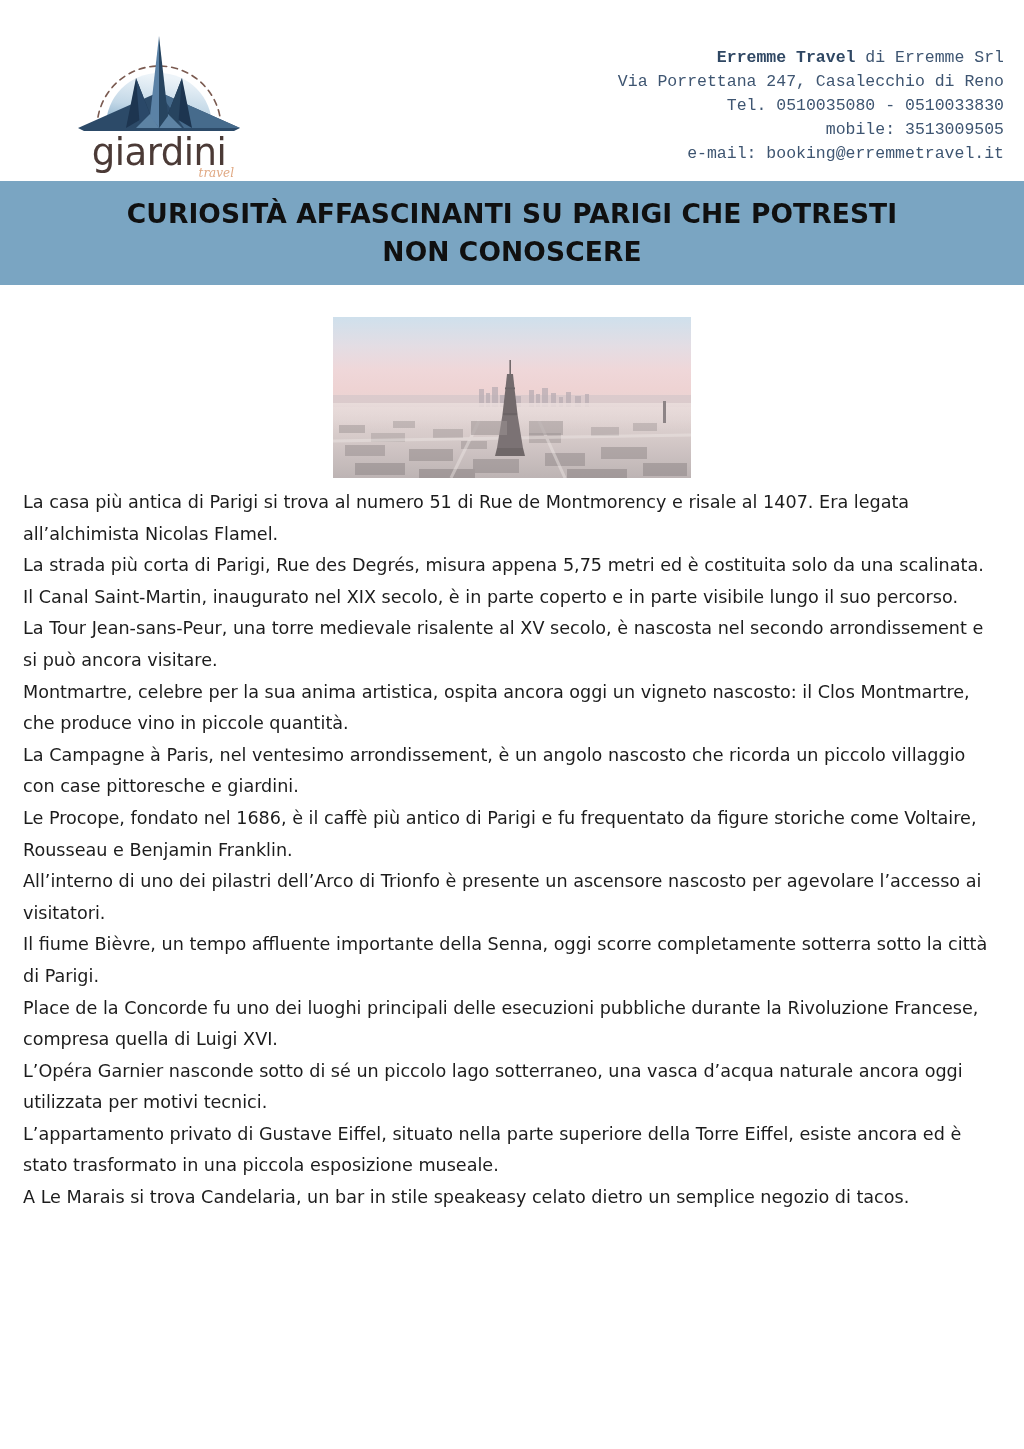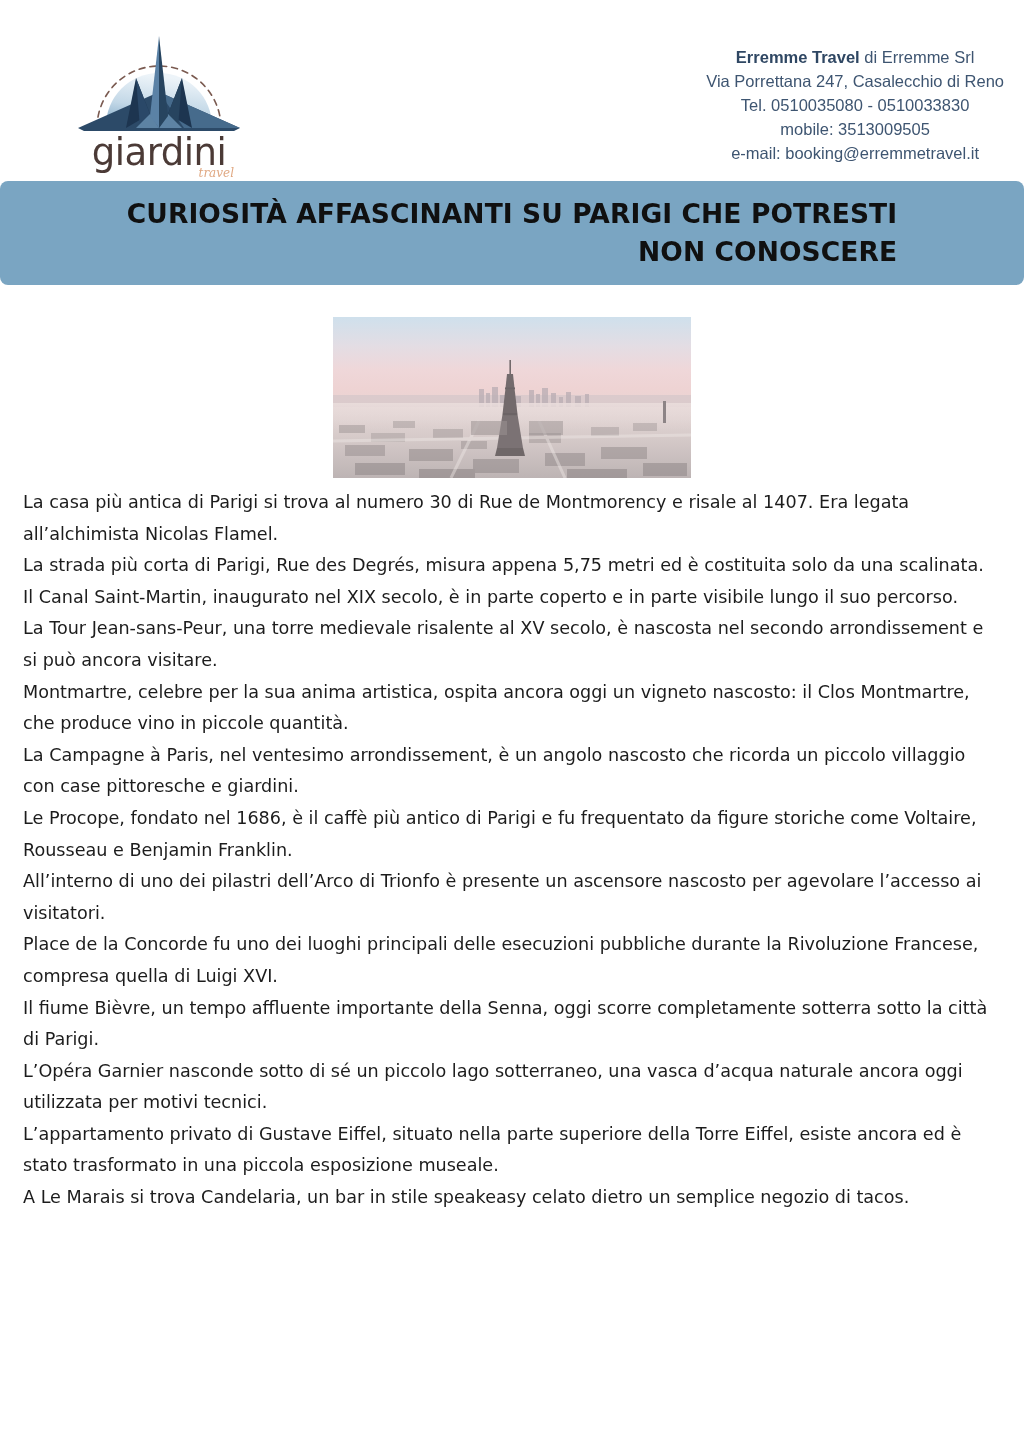--- a/index.html
+++ b/index.html
@@ -58,54 +58,53 @@
     text-align: right;
     padding-right: 20px;
     margin-top: -4px;
     line-height: 1;
   }
 
   .contact-block {
     position: absolute;
     right: 20px;
     top: 46px;
-    text-align: center;
+    text-align: right;
     color: #3e5571;
     font-size: 16.5px;
     line-height: 1.45;
-    font-family: Liberation Sans, sans-serif;
+    font-family: Liberation Mono, monospace;
   }
   .contact-block .line { white-space: nowrap; display: block; }
   .contact-block .company-name { font-weight: bold; color: #2f4763; }
 
   
   .title-banner {
     position: absolute;
     left: 0;
     top: 181px;
     width: 1024px;
     height: 104px;
     background: #7aa5c2;
     display: flex;
     align-items: center;
     justify-content: center;
     box-sizing: border-box;
-    border-radius: 8px;
   }
   .title-text {
     font-family: "DejaVu Sans", sans-serif;
     font-weight: bold;
     font-size: 26.5px;
     color: #101010;
     text-align: center;
     line-height: 1.42;
     letter-spacing: 0.1px;
     padding: 0 20px;
   }
-  .title-text .l2 { display: block; text-align: right; }
+  .title-text .l2 { display: block; }
 
   
   .hero-wrap {
     position: absolute;
     left: 333px;
     top: 317px;
     width: 358px;
     height: 161px;
   }
   .hero-img { width: 358px; height: 161px; display: block; }
@@ -273,26 +272,26 @@
     </g>
 
     <rect x="330" y="84" width="3" height="22" fill="#8d8486"></rect>
 
     <rect x="138" y="104" width="36" height="14" fill="#9a9192" opacity="0.55"></rect>
     <rect x="196" y="104" width="34" height="14" fill="#9a9192" opacity="0.5"></rect>
   </svg>
 </div>
 
 <div class="body-text" id="article-body">
-    <p>La casa più antica di Parigi si trova al numero 30 di Rue de Montmorency e risale al 1407. Era legata all’alchimista Nicolas Flamel.</p>
+    <p>La casa più antica di Parigi si trova al numero 51 di Rue de Montmorency e risale al 1407. Era legata all’alchimista Nicolas Flamel.</p>
     <p>La strada più corta di Parigi, Rue des Degrés, misura appena 5,75 metri ed è costituita solo da una scalinata.</p>
     <p>Il Canal Saint-Martin, inaugurato nel XIX secolo, è in parte coperto e in parte visibile lungo il suo percorso.</p>
     <p>La Tour Jean-sans-Peur, una torre medievale risalente al XV secolo, è nascosta nel secondo arrondissement e si può ancora visitare.</p>
     <p>Montmartre, celebre per la sua anima artistica, ospita ancora oggi un vigneto nascosto: il Clos Montmartre, che produce vino in piccole quantità.</p>
     <p>La Campagne à Paris, nel ventesimo arrondissement, è un angolo nascosto che ricorda un piccolo villaggio con case pittoresche e giardini.</p>
     <p>Le Procope, fondato nel 1686, è il caffè più antico di Parigi e fu frequentato da figure storiche come Voltaire, Rousseau e Benjamin Franklin.</p>
     <p>All’interno di uno dei pilastri dell’Arco di Trionfo è presente un ascensore nascosto per agevolare l’accesso ai visitatori.</p>
+    <p>Il fiume Bièvre, un tempo affluente importante della Senna, oggi scorre completamente sotterra sotto la città di Parigi.</p>
     <p>Place de la Concorde fu uno dei luoghi principali delle esecuzioni pubbliche durante la Rivoluzione Francese, compresa quella di Luigi XVI.</p>
-    <p>Il fiume Bièvre, un tempo affluente importante della Senna, oggi scorre completamente sotterra sotto la città di Parigi.</p>
     <p>L’Opéra Garnier nasconde sotto di sé un piccolo lago sotterraneo, una vasca d’acqua naturale ancora oggi utilizzata per motivi tecnici.</p>
     <p>L’appartamento privato di Gustave Eiffel, situato nella parte superiore della Torre Eiffel, esiste ancora ed è stato trasformato in una piccola esposizione museale.</p>
     <p>A Le Marais si trova Candelaria, un bar in stile speakeasy celato dietro un semplice negozio di tacos.</p>
   </div>
 
 </body></html>

